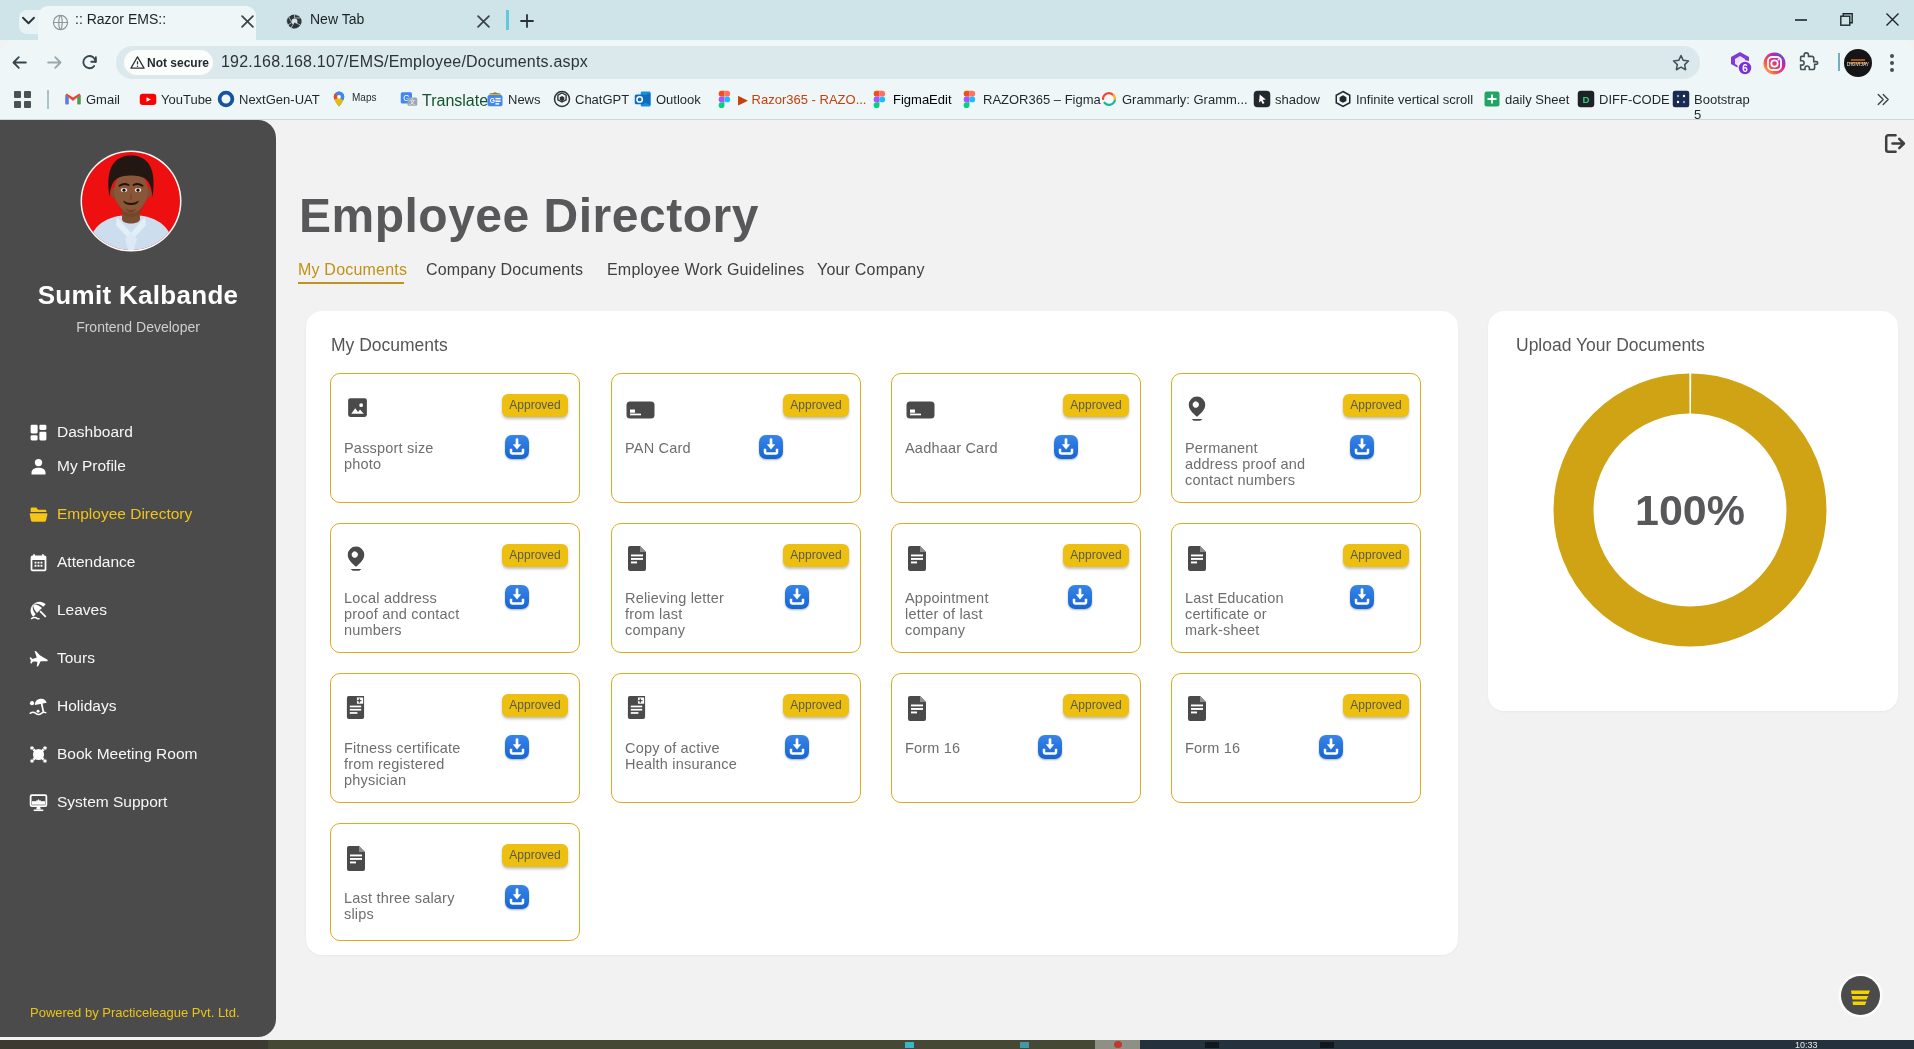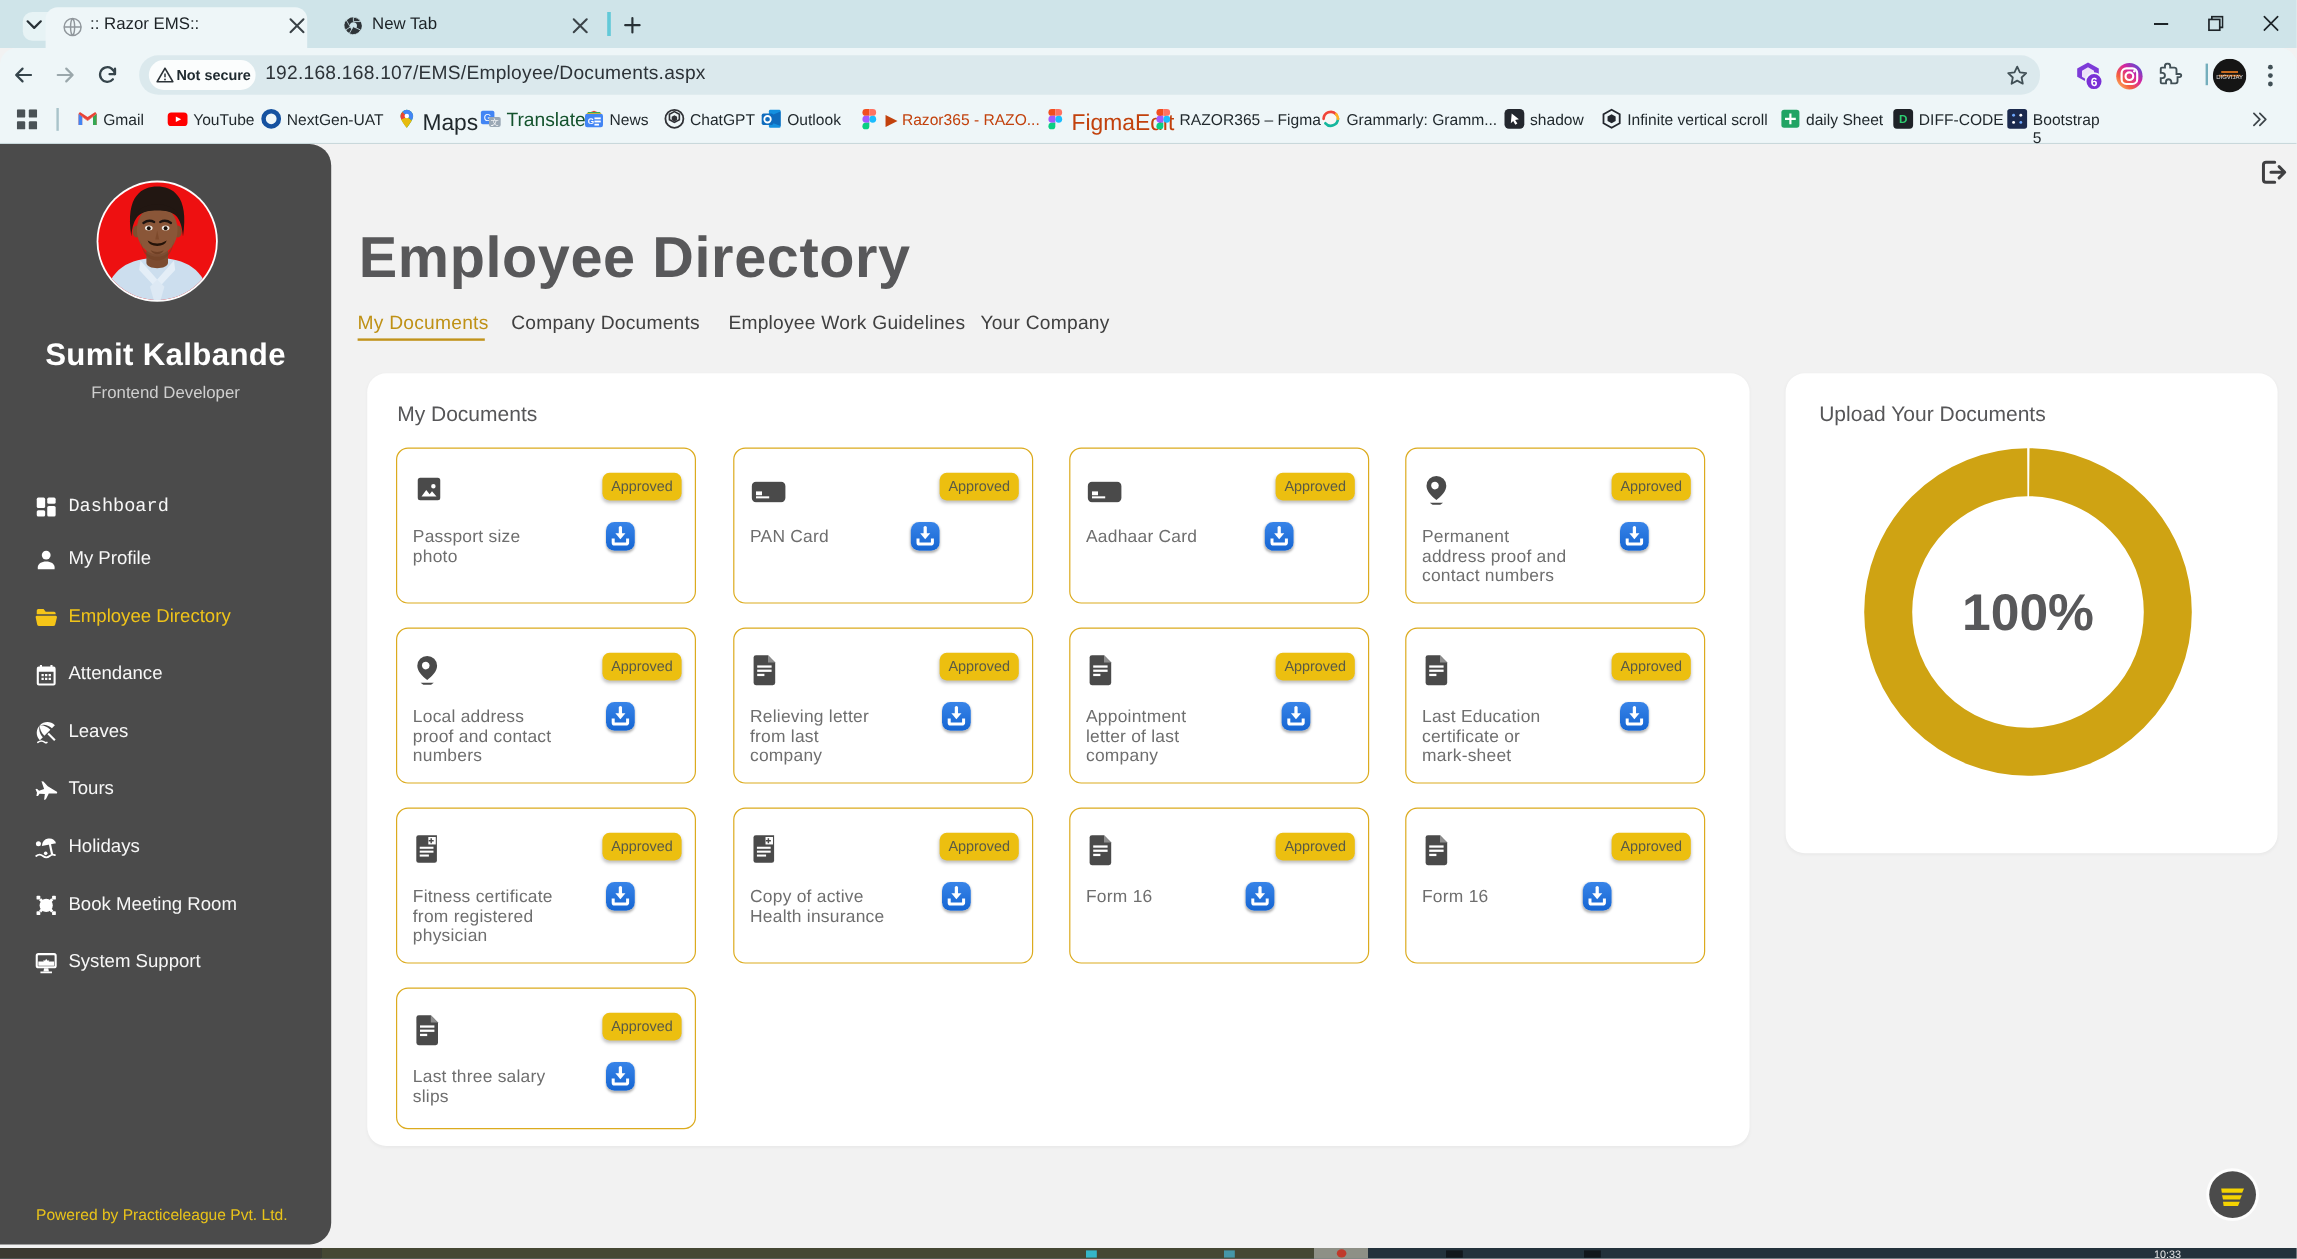--- a/index.html
+++ b/index.html
@@ -174,21 +174,21 @@
         <circle cx="12" cy="12" r="8.5" fill="none" stroke="#1552a0" stroke-width="5"></circle>
       </svg></div>
     <div class="abs btxt" style="left:239px;top:7px;font-size:13px;color:#1f272b">NextGen-UAT</div>
     <div class="abs" style="left:330px;top:5px;width:18px;height:18px"><svg width="18" height="18" viewBox="0 0 24 24">
         <path d="M12 2a7 7 0 0 1 7 7c0 5-7 13-7 13S5 14 5 9a7 7 0 0 1 7-7z" fill="#34a853"></path>
         <path d="M12 2a7 7 0 0 1 7 7c0 1.5-.6 3.2-1.5 4.9L7.1 4.4A7 7 0 0 1 12 2z" fill="#4285f4"></path>
         <path d="M7.1 4.4l5 5.7 5.4 3.8C15.9 16.6 12 22 12 22s-4.5-5.2-6.2-9.3z" fill="#fbbc04" opacity="0.9"></path>
         <path d="M5.8 12.7C5.3 11.4 5 10.1 5 9a7 7 0 0 1 2.1-4.6l5 5.7z" fill="#ea4335"></path>
         <circle cx="12" cy="9" r="2.5" fill="#fff"></circle>
       </svg></div>
-    <div class="abs btxt" style="left:352px;top:7px;font-size:19px;color:#1f272b">Maps</div>
+    <div class="abs btxt" style="left:352px;top:7px;font-size:10px;color:#1f272b">Maps</div>
     <div class="abs" style="left:400px;top:5px;width:18px;height:18px"><svg width="18" height="18" viewBox="0 0 24 24">
         <rect x="1" y="3" width="15" height="15" rx="2" fill="#4285f4"></rect>
         <text x="8.5" y="14.5" font-size="11" fill="#fff" text-anchor="middle" font-family="Liberation Sans">G</text>
         <rect x="10" y="10" width="13" height="11" rx="2" fill="#9aa8b5"></rect>
         <text x="16.5" y="18.5" font-size="9" fill="#fff" text-anchor="middle" font-family="Liberation Sans">文</text>
       </svg></div>
     <div class="abs btxt" style="left:422px;top:7px;font-size:16px;color:#14532d">Translate</div>
     <div class="abs" style="left:486px;top:5px;width:18px;height:18px"><svg width="18" height="18" viewBox="0 0 24 24">
         <path d="M4 6l8-3 8 3z" fill="#ea4335"></path>
         <path d="M5 4.5h14v3H5z" fill="#34a853"></path>
@@ -221,21 +221,21 @@
         <path d="M5 15h3.5v3.5A3.5 3.5 0 1 1 5 15z" fill="#0acf83"></path>
       </svg></div>
     <div class="abs btxt" style="left:738px;top:7px;font-size:13px;color:#c2410c">▶ Razor365 - RAZO...</div>
     <div class="abs" style="left:871px;top:5px;width:18px;height:18px"><svg width="16" height="18" viewBox="0 0 16 22">
         <path d="M5 1h3.5v7H5a3.5 3.5 0 1 1 0-7z" fill="#f24e1e"></path>
         <path d="M8.5 1H12a3.5 3.5 0 1 1 0 7H8.5z" fill="#ff7262"></path>
         <circle cx="12" cy="11.5" r="3.5" fill="#1abcfe"></circle>
         <path d="M5 8h3.5v7H5a3.5 3.5 0 1 1 0-7z" fill="#a259ff"></path>
         <path d="M5 15h3.5v3.5A3.5 3.5 0 1 1 5 15z" fill="#0acf83"></path>
       </svg></div>
-    <div class="abs btxt" style="left:893px;top:7px;font-size:19px;color:#c2410c">FigmaEdit</div>
+    <div class="abs btxt" style="left:893px;top:7px;font-size:13px;color:#000000">FigmaEdit</div>
     <div class="abs" style="left:961px;top:5px;width:18px;height:18px"><svg width="16" height="18" viewBox="0 0 16 22">
         <path d="M5 1h3.5v7H5a3.5 3.5 0 1 1 0-7z" fill="#f24e1e"></path>
         <path d="M8.5 1H12a3.5 3.5 0 1 1 0 7H8.5z" fill="#ff7262"></path>
         <circle cx="12" cy="11.5" r="3.5" fill="#1abcfe"></circle>
         <path d="M5 8h3.5v7H5a3.5 3.5 0 1 1 0-7z" fill="#a259ff"></path>
         <path d="M5 15h3.5v3.5A3.5 3.5 0 1 1 5 15z" fill="#0acf83"></path>
       </svg></div>
     <div class="abs btxt" style="left:983px;top:7px;font-size:13px;color:#1f272b">RAZOR365 – Figma</div>
     <div class="abs" style="left:1100px;top:5px;width:18px;height:18px"><svg width="18" height="18" viewBox="0 0 24 24">
         <circle cx="12" cy="12" r="10" fill="#f7f7f5"></circle>
@@ -528,21 +528,21 @@
     <path d="M40.5 36.8 q4.5 -3.2 9 -0.8" stroke="#1d1410" stroke-width="1.9" fill="none" stroke-linecap="round"></path>
     <path d="M54.5 36 q4.5 -2.4 9 0.8" stroke="#1d1410" stroke-width="1.9" fill="none" stroke-linecap="round"></path>
     <path d="M52 43 l-1.6 7.5 h3.2 z" fill="#774526" opacity="0.7"></path>
     <path d="M44 51.5 q8 5 16 0 q-1.5 4.5 -8 4.5 q-6.5 0 -8 -4.5z" fill="#241309"></path>
       <path d="M46.5 59.5 q5.5 3 11 0 q-2 3.4 -5.5 3.4 q-3.5 0 -5.5 -3.4z" fill="#6b3c22" opacity="0.85"></path>
   </g>
 </svg>
 <div class="abs" style="left:0;top:280px;width:276px;text-align:center;color:#fff;font-size:26px;font-weight:bold;letter-spacing:0.3px">Sumit Kalbande</div>
 <div class="abs" style="left:0;top:319px;width:276px;text-align:center;color:#cfcfcf;font-size:14px">Frontend Developer</div>
 <div id="nav">
-    <div class="navitem" style="top: 410px; font-family: Liberation Mono, monospace;">
+    <div class="navitem" style="top: 420px;">
       <svg viewBox="0 0 24 24" fill="#ffffff">
         <rect x="3" y="3" width="8" height="10" rx="1.5"></rect>
         <rect x="13" y="3" width="8" height="6" rx="1.5"></rect>
         <rect x="13" y="11" width="8" height="10" rx="1.5"></rect>
         <rect x="3" y="15" width="8" height="6" rx="1.5"></rect>
       </svg>
       <span>Dashboard</span>
     </div>
     <div class="navitem" style="top: 454px;">
       <svg viewBox="0 0 24 24" fill="#ffffff">

